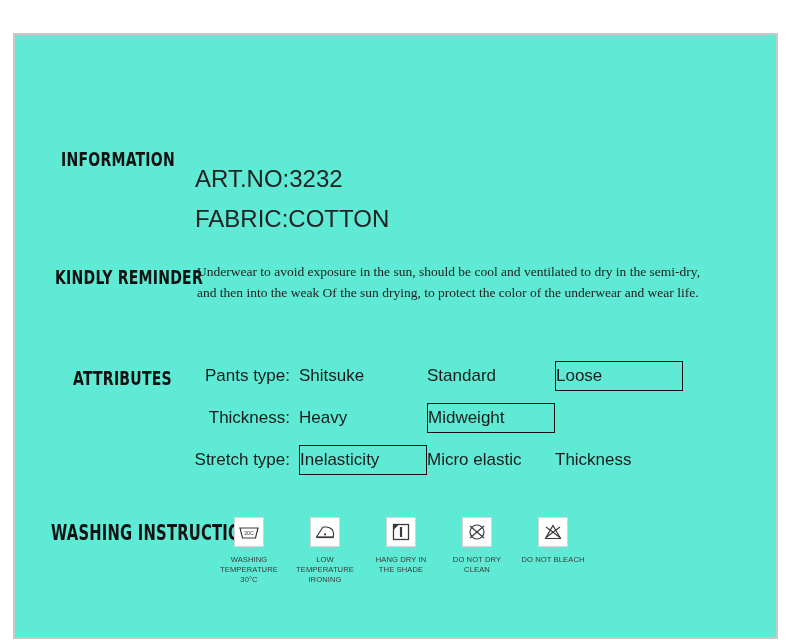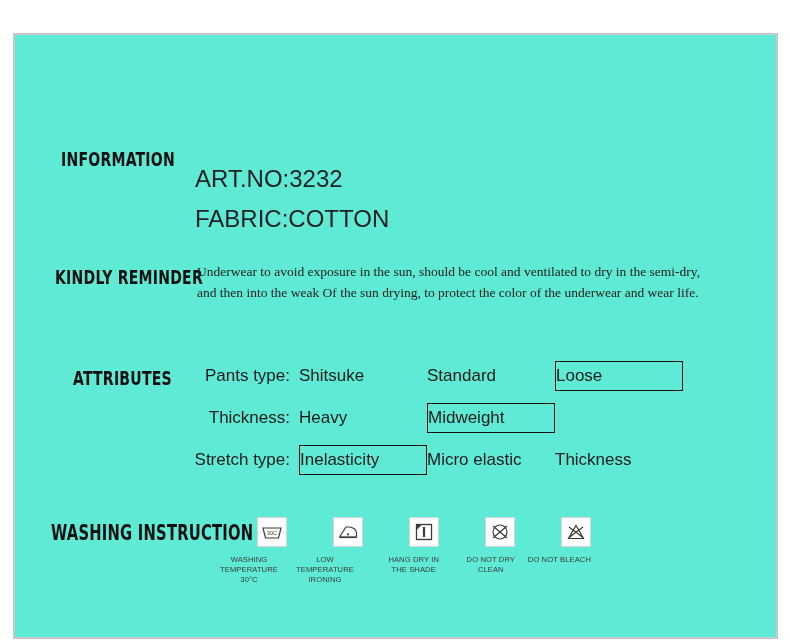--- a/index.html
+++ b/index.html
@@ -124,21 +124,21 @@
   #care-icons {
     position: absolute;
     left: 196px;
     top: 482px;
     display: flex;
   }
   .care-item {
     width: 76px;
     display: flex;
     flex-direction: column;
-    align-items: flex-end;
+    align-items: center;
   }
   .care-glyph {
     width: 30px;
     height: 30px;
     border: 1px solid #d5d5d5;
     display: flex;
     align-items: center;
     justify-content: center;
     box-sizing: border-box;
     background: #fff;

